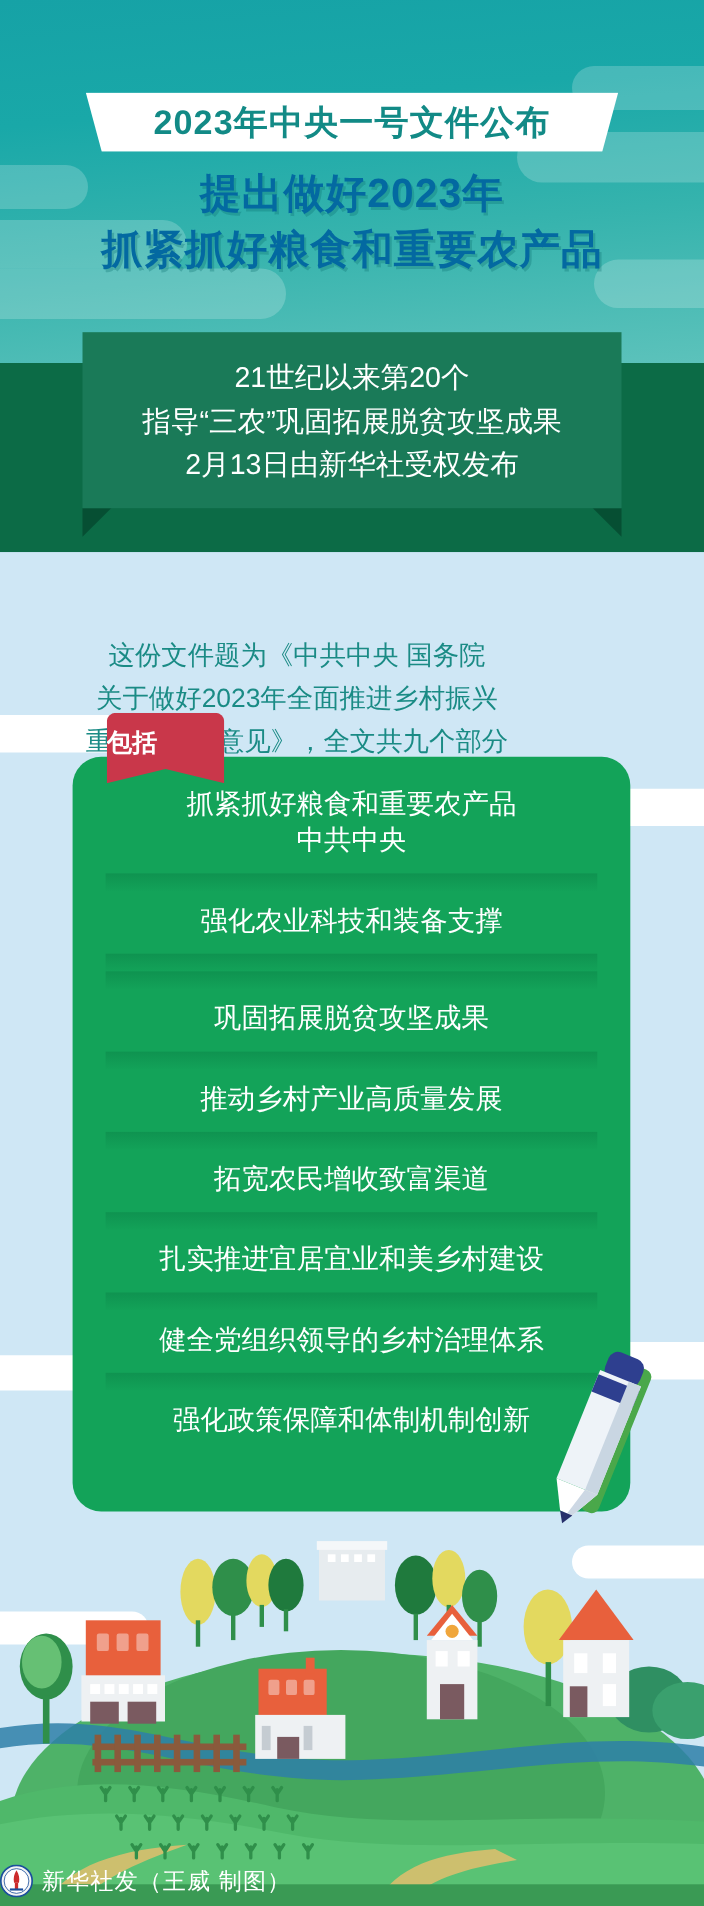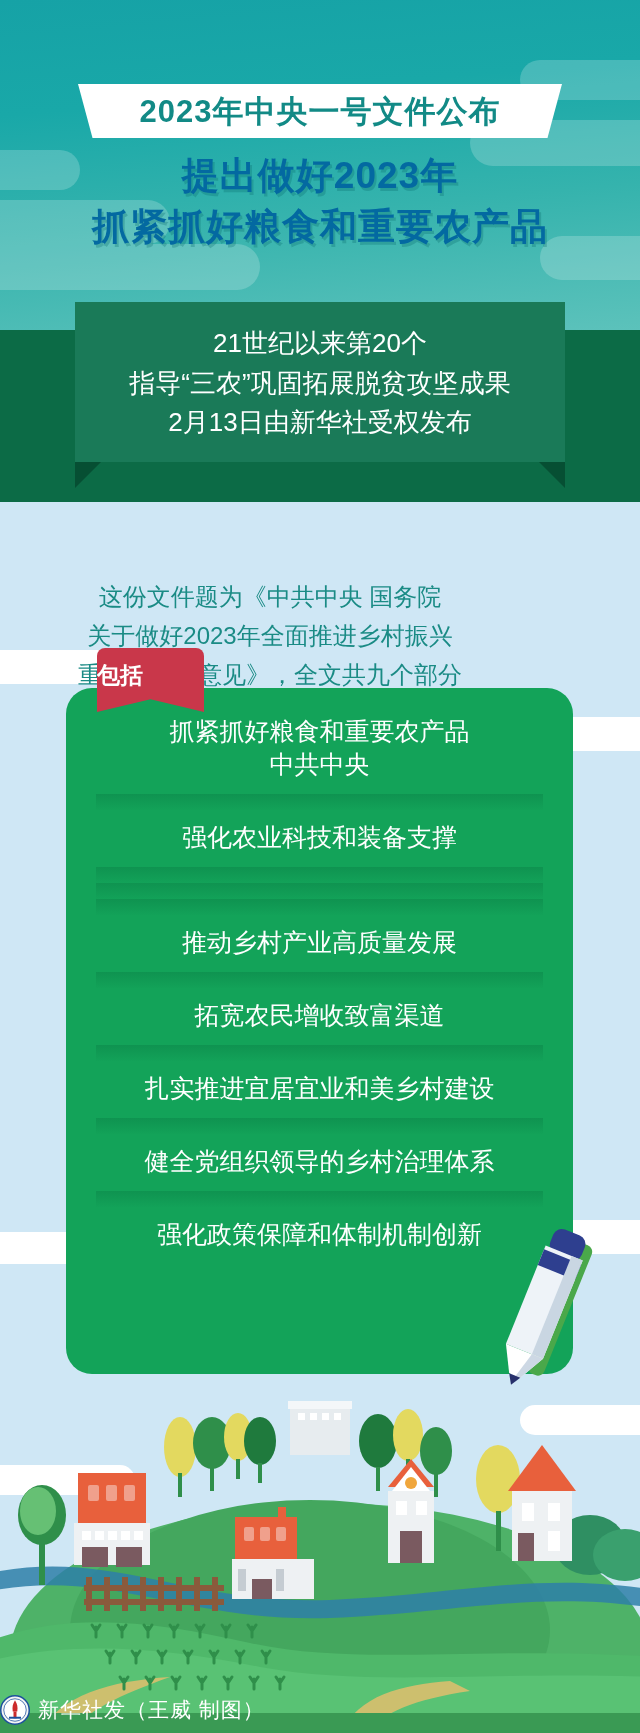--- a/index.html
+++ b/index.html
@@ -191,20 +191,23 @@
     <div class="list-item">
       <span>抓紧抓好粮食和重要农产品</span>
       <span class="l2">中共中央</span>
     </div>
     <div class="divider"></div>
     <div class="list-item">
       <span>强化农业科技和装备支撑</span>
     </div>
     <div class="divider"></div>
     <div class="divider"></div>
+    <div class="list-item">
+      <span>巩固拓展脱贫攻坚成果</span>
+    </div>
     <div class="divider"></div>
     <div class="list-item">
       <span>推动乡村产业高质量发展</span>
     </div>
     <div class="divider"></div>
     <div class="list-item">
       <span>拓宽农民增收致富渠道</span>
     </div>
     <div class="divider"></div>
     <div class="list-item">

